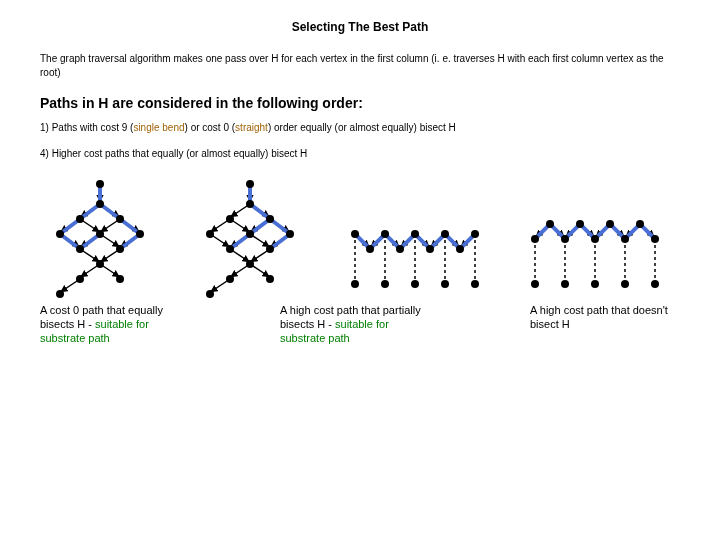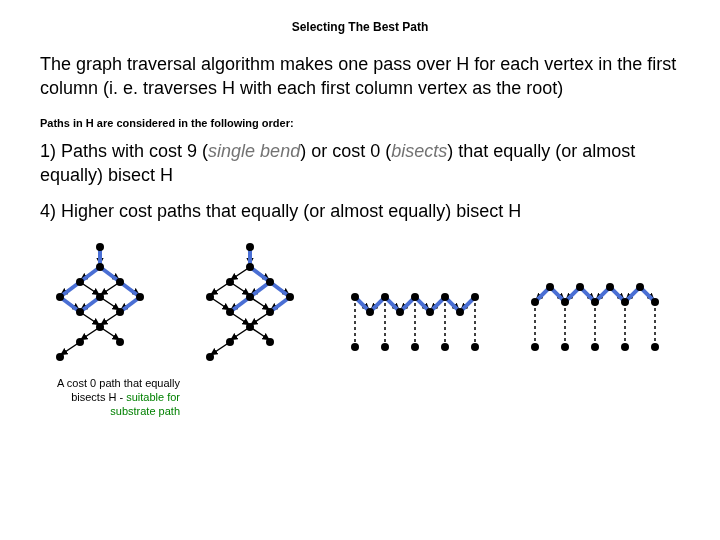--- a/index.html
+++ b/index.html
@@ -12,70 +12,69 @@
     background: #fff;
     color: #000;
   }
   .title {
     text-align: center;
     font-weight: bold;
     font-size: 12px;
     margin-bottom: 18px;
   }
   .para {
-    font-size: 18px;
+    font-size: 10px;
     line-height: 1.35;
     margin-bottom: 12px;
   }
   .subhead {
     font-weight: bold;
-    font-size: 11px;
+    font-size: 14px;
     margin-bottom: 10px;
     margin-top: 16px;
   }
-  .green { color: #737373; font-style: italic; }
+  .green { color: #a16207; }
   .figrow {
     display: flex;
     justify-content: space-between;
     align-items: flex-end;
     margin-top: 14px;
     gap: 12px;
   }
   .figcell {
     display: flex;
     flex-direction: column;
     align-items: center;
   }
   .figcell svg { display: block; }
   .caprow {
     display: flex;
     justify-content: space-between;
-    margin-top: 10px;
+    margin-top: 0;
     gap: 12px;
-    text-align: right;
   }
   .cap {
     font-size: 11px;
     line-height: 1.25;
     width: 140px;
   }
   .cap.c3, .cap.c4 { width: 150px; }
   .suitable { color: #008000; }
 </style>
 </head>
 <body>
 
 <div class="title">Selecting The Best Path</div>
 
 <div class="para">The graph traversal algorithm makes one pass over H for each vertex in the first column (i. e. traverses H with each first column vertex as the root)</div>
 
 <div class="subhead">Paths in H are considered in the following order:</div>
 
 <div class="para">
-  <span>1) Paths with cost 9 (</span><span class="green">single bend</span><span>) or cost 0 (</span><span class="green">bisects</span><span>) that equally (or almost equally) bisect H</span>
+  <span>1) Paths with cost 9 (</span><span class="green">single bend</span><span>) or cost 0 (</span><span class="green">straight</span><span>) order equally (or almost equally) bisect H</span>
 </div>
 
 <div class="para">4) Higher cost paths that equally (or almost equally) bisect H</div>
 
 <div class="figrow">
 
   <div class="figcell">
     <svg width="130" height="130" viewBox="0 0 130 130">
       <defs>
         <marker id="ah1" viewBox="0 0 10 10" refX="7" refY="5" markerWidth="5" markerHeight="5" orient="auto">
@@ -277,13 +276,17 @@
       </g>
     </svg>
   </div>
 
 </div>
 
 <div class="caprow">
   <div class="cap">
     <span>A cost 0 path that equally bisects H - </span><span class="suitable">suitable for substrate path</span>
   </div>
+  <div class="cap c3">
+    <span>A high cost path that partially bisects H - </span><span class="suitable">suitable for substrate path</span>
+  </div>
+  <div class="cap c4">A high cost path that doesn't bisect H</div>
 </div>
 
 </body></html>

